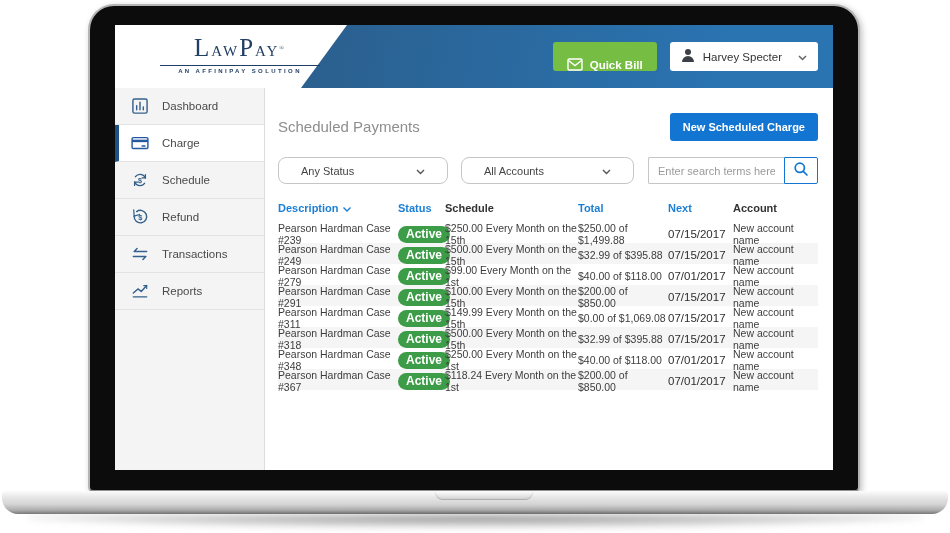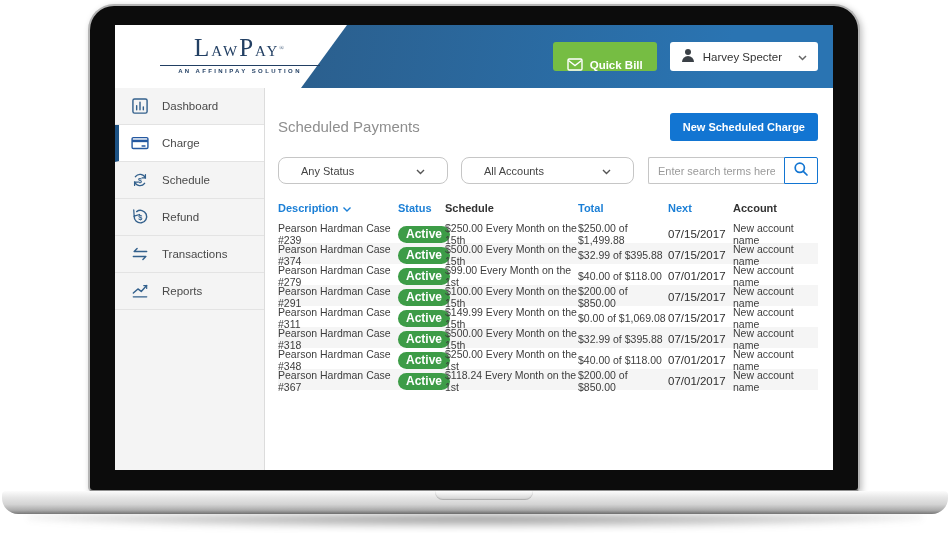--- a/index.html
+++ b/index.html
@@ -235,21 +235,21 @@
   <div class="tr">
     <div class="td">Pearson Hardman Case #239</div>
     <div class="td"><span class="pill">Active</span></div>
     <div class="td">$250.00 Every Month on the 15th</div>
     <div class="td">$250.00 of $1,499.88</div>
     <div class="td td-next">07/15/2017</div>
     <div class="td">New account name</div>
   </div>
 
   <div class="tr">
-    <div class="td">Pearson Hardman Case #374</div>
+    <div class="td">Pearson Hardman Case #249</div>
     <div class="td"><span class="pill">Active</span></div>
     <div class="td">$500.00 Every Month on the 15th</div>
     <div class="td">$32.99 of $395.88</div>
     <div class="td td-next">07/15/2017</div>
     <div class="td">New account name</div>
   </div>
 
   <div class="tr">
     <div class="td">Pearson Hardman Case #279</div>
     <div class="td"><span class="pill">Active</span></div>

